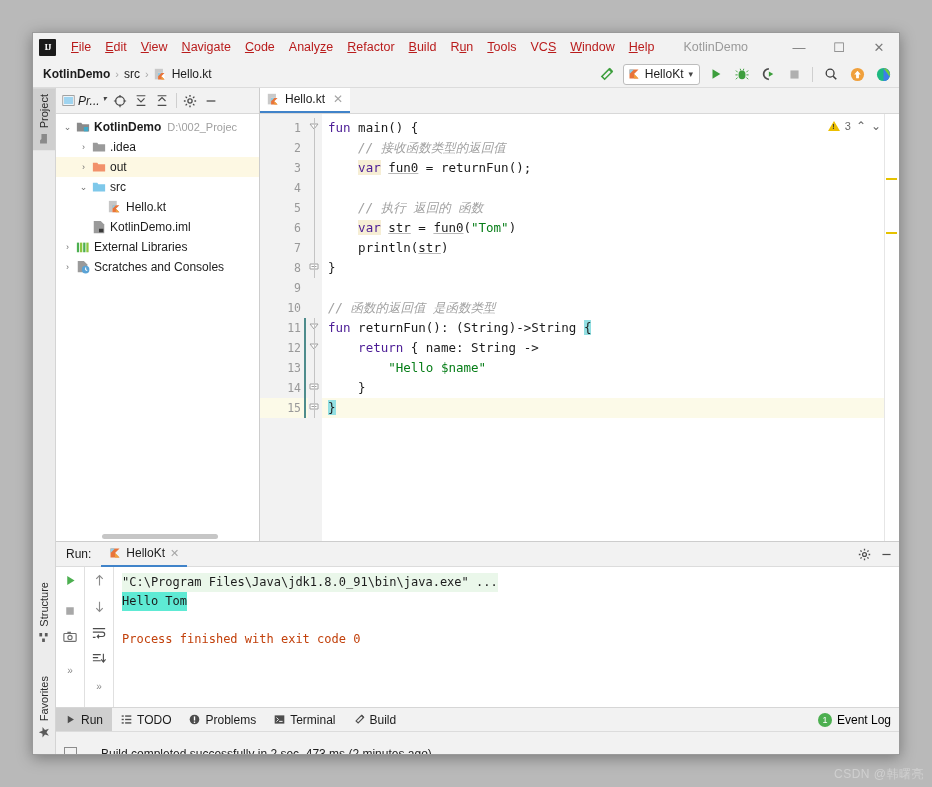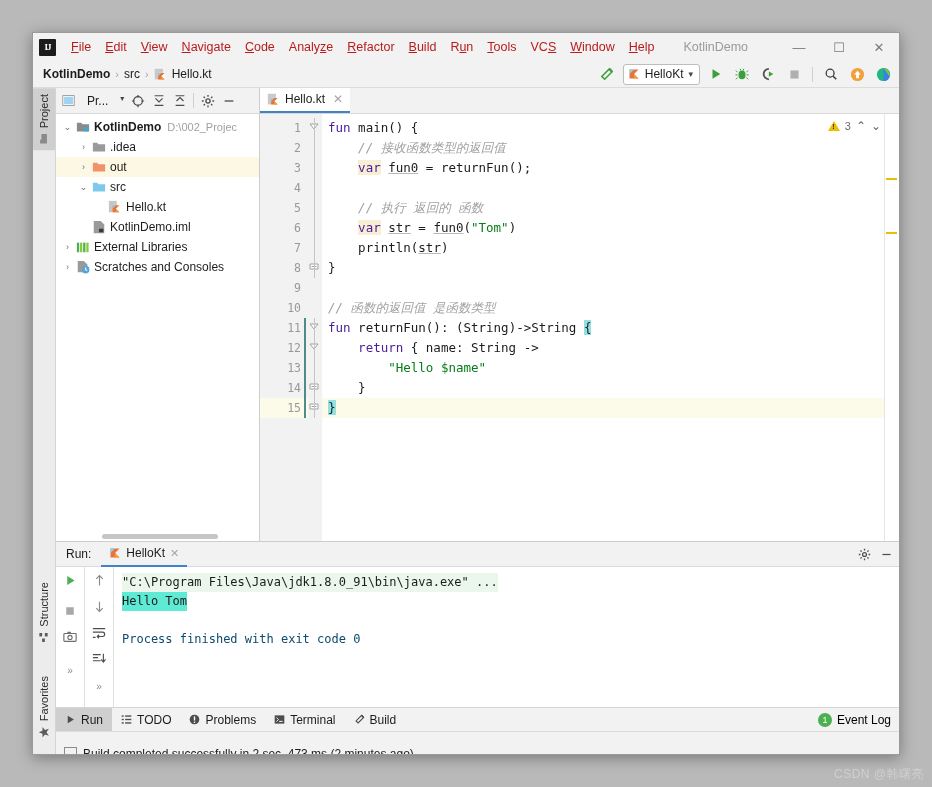--- a/index.html
+++ b/index.html
@@ -44,21 +44,21 @@
   .vtab .gl{transform:rotate(90deg);}
 
   .center{flex:1 1 auto;display:flex;flex-direction:column;min-width:0;}
   .upper{flex:1 1 auto;display:flex;min-height:0;}
 
   
   .projpanel{width:203px;background:#fff;border-right:1px solid #cdcdcd;display:flex;
              flex-direction:column;flex:0 0 auto;min-width:0;}
   .proj-toolbar{height:25px;display:flex;align-items:center;gap:2px;padding:0 4px;
                 background:#f2f2f2;border-bottom:1px solid #d8d8d8;flex:0 0 auto;}
-  .pt-label{display:flex;gap:12px;font-size:12px;color:#1c1c1c;padding:0 2px;}
+  .pt-label{display:flex;gap:3px;font-size:12px;color:#1c1c1c;padding:0 2px;font-style:italic;}
   .pt-ico{width:19px;height:19px;display:flex;align-items:center;justify-content:center;}
   .tree{flex:1 1 auto;overflow:hidden;padding-top:3px;font-size:12px;color:#1c1c1c;position:relative;}
   .trow{height:20px;display:flex;align-items:center;white-space:nowrap;}
   .trow.hl{background:#fdf8e3;}
   .twist{width:13px;display:flex;align-items:center;justify-content:center;color:#6e6e6e;font-size:9px;}
   .tico{width:17px;display:flex;align-items:center;justify-content:center;margin-right:3px;}
   .tlabel{font-size:12px;}
   .tlabel.bold{font-weight:bold;}
   .tpath{font-size:11px;color:#a0a0a0;margin-left:6px;}
   .proj-hscroll{height:9px;background:#fff;position:relative;flex:0 0 auto;}
@@ -115,34 +115,34 @@
   .run-body{flex:1 1 auto;display:flex;min-height:0;}
   .run-tools{width:28px;border-right:1px solid #e0e0e0;display:flex;flex-direction:column;
              align-items:center;padding-top:5px;gap:9px;flex:0 0 auto;}
   .run-tools2{width:28px;border-right:1px solid #e0e0e0;display:flex;flex-direction:column;
               align-items:center;padding-top:5px;gap:9px;flex:0 0 auto;}
   .rtico{width:20px;height:17px;display:flex;align-items:center;justify-content:center;color:#6e6e6e;}
   .console{flex:1 1 auto;padding:6px 0 0 8px;font-family:"DejaVu Sans Mono",monospace;
            font-size:12px;line-height:19px;color:#1c1c1c;overflow:hidden;white-space:pre;}
   .c-cmd{background:#eaf7ea;color:#1c1c1c;display:inline-block;}
   .c-out{background:#5eead4;color:#1c1c1c;display:inline-block;}
-  .c-fin{color:#0c4a6e;display:inline-block;}
+  .c-fin{color:#c2410c;display:inline-block;}
   .chev{color:#8a8a8a;font-size:10px;}
 
   
   .btools{height:23px;background:#f2f2f2;border-top:1px solid #d6d6d6;display:flex;align-items:center;
           flex:0 0 auto;position:relative;}
   .btool{display:flex;align-items:center;gap:5px;font-size:12px;color:#1c1c1c;padding:3px 9px;height:17px;}
   .btool.active{background:#cfcfcf;}
   .btools-right{position:absolute;right:8px;display:flex;align-items:center;gap:5px;font-size:12px;}
   .badge{width:14px;height:14px;border-radius:50%;background:#4caf50;color:#fff;font-size:9px;
          display:flex;align-items:center;justify-content:center;}
   .statusbar{height:22px;background:#f2f2f2;border-top:1px solid #dcdcdc;display:flex;align-items:center;
              flex:0 0 auto;position:relative;font-size:12px;color:#1c1c1c;}
-  .sb-left{display:flex;align-items:center;gap:6px;padding-left:8px;margin-top:21px;}
+  .sb-left{display:flex;align-items:center;gap:24px;padding-left:8px;margin-top:21px;}
   .sb-right{position:absolute;right:8px;display:flex;align-items:center;gap:14px;}
   .mini-sq{width:11px;height:11px;border:1px solid #8c8c8c;}
 
   .watermark{position:absolute;right:8px;bottom:4px;font-size:12px;color:#cfcfcf;letter-spacing:.5px;}
   svg{display:block;}
 </style>
 </head>
 <body>
 
 <div id="app">

